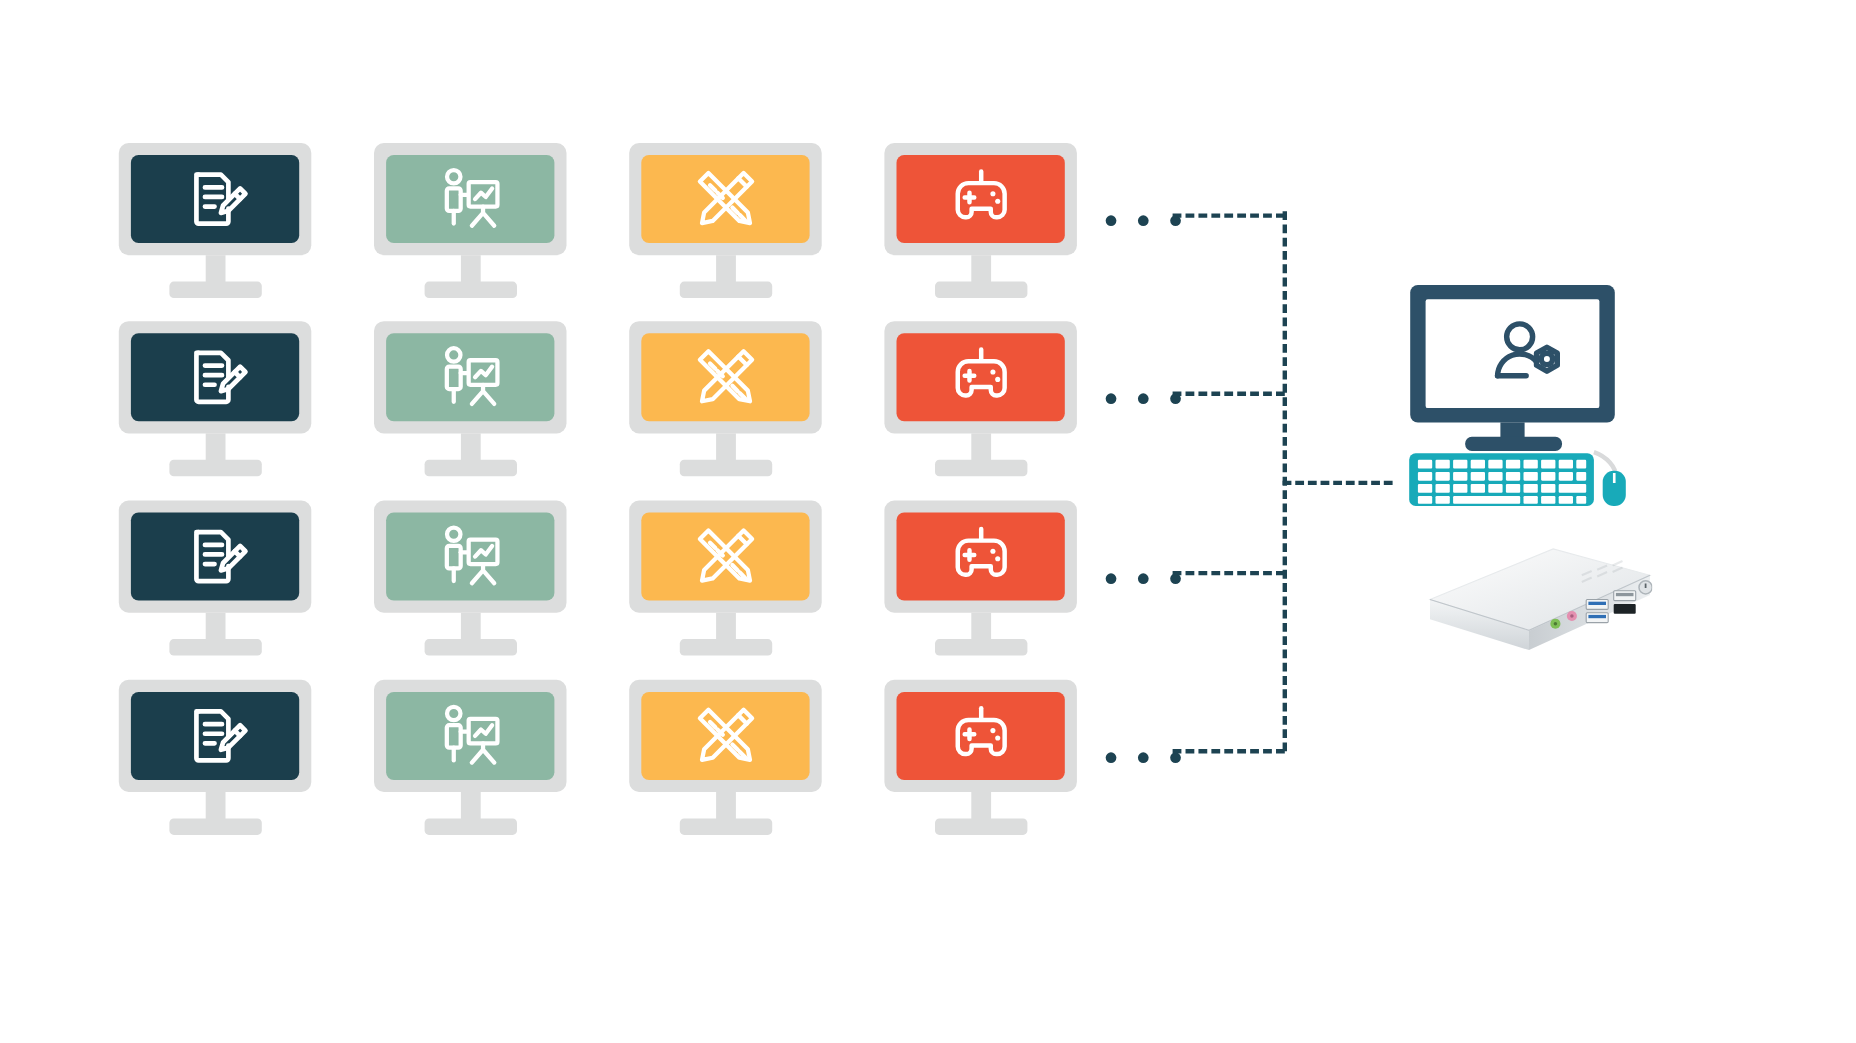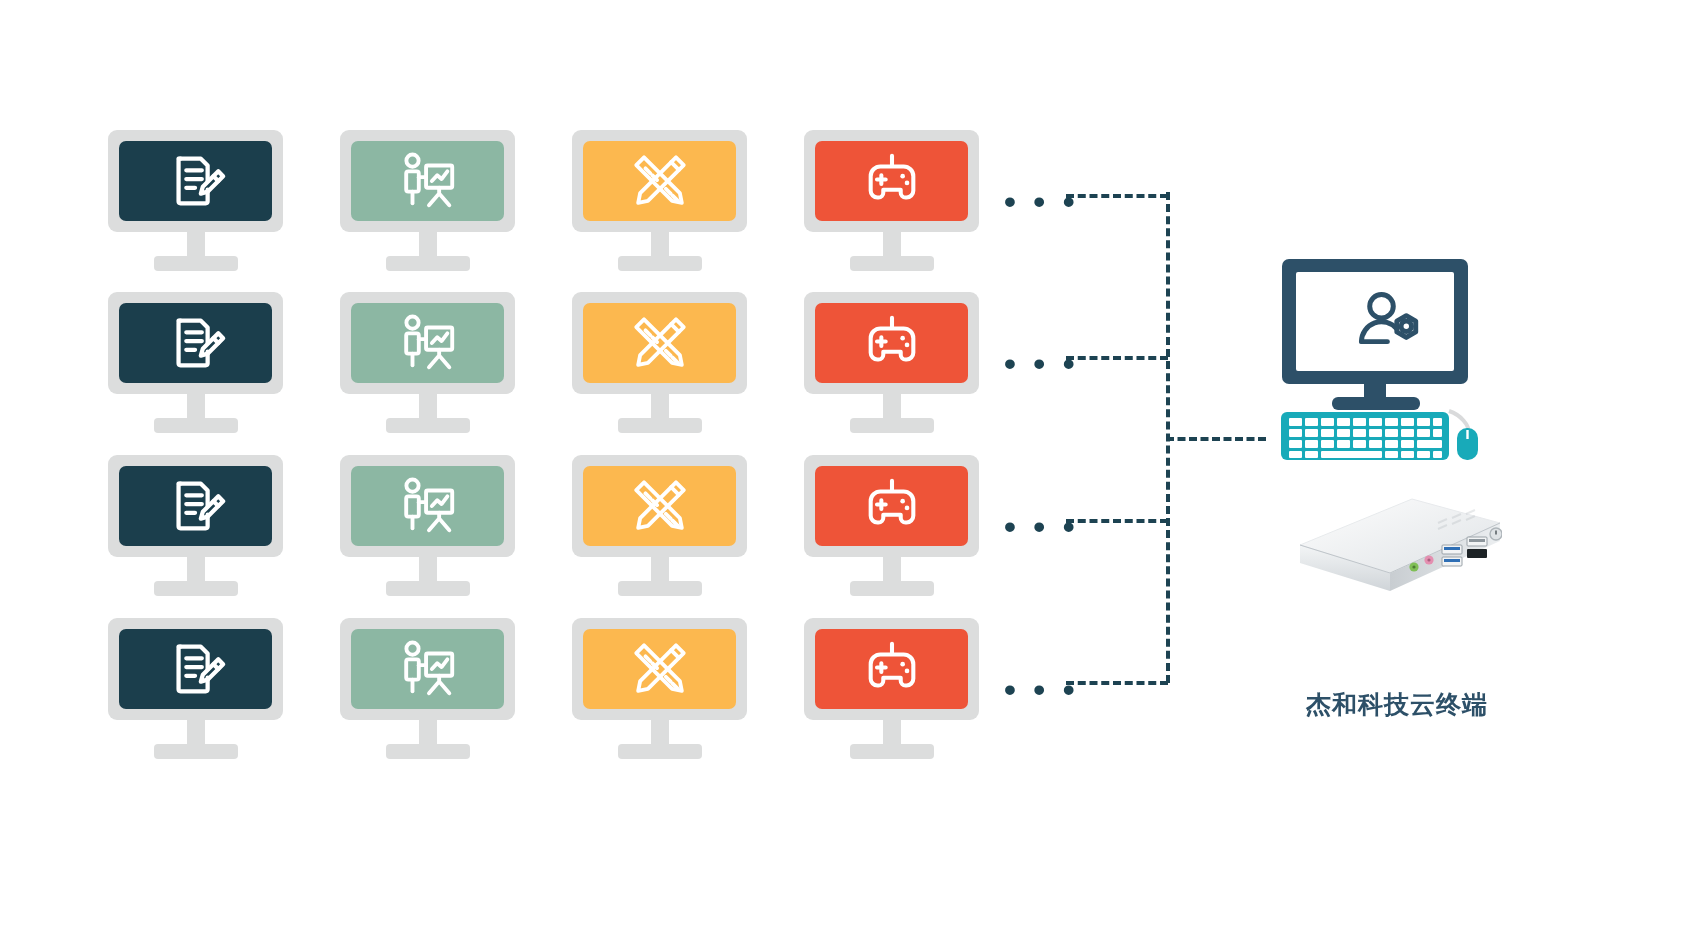--- a/index.html
+++ b/index.html
@@ -402,15 +402,14 @@
         <rect x="182" y="72" width="16" height="3" fill="#2f6fb5"></rect>
         <rect x="205" y="50" width="20" height="9" rx="1" fill="#f2f4f5" stroke="#9aa2a8" stroke-width="1"></rect>
         <rect x="207" y="52" width="16" height="3" fill="#8d969c"></rect>
         <rect x="205" y="62" width="20" height="9" rx="1" fill="#1d2326"></rect>
         <circle cx="234" cy="47" r="6" fill="#dfe3e6" stroke="#aeb5ba" stroke-width="1.4"></circle>
         <path d="M234 43.5 v4" stroke="#5b6368" stroke-width="1.6"></path>
       </g>
     </svg>
   </div>
 
-  <div class="caption">杰和科技云终端</div>
 
 </div>
 
 </body></html>

